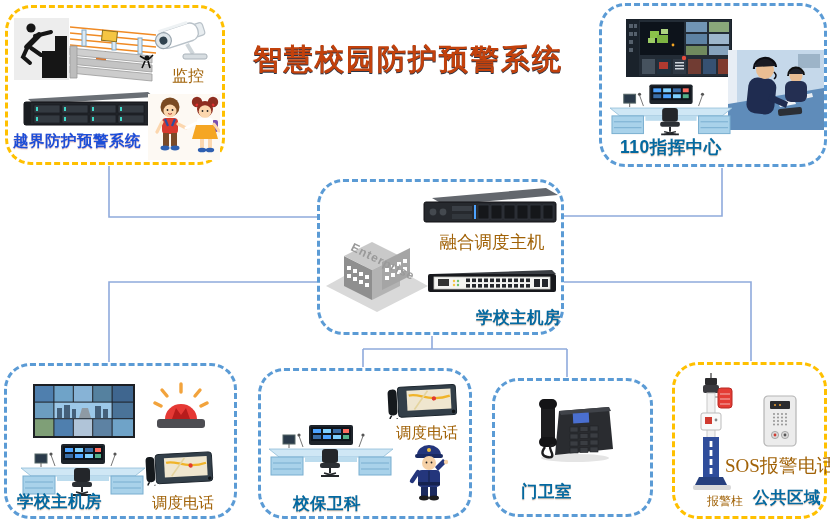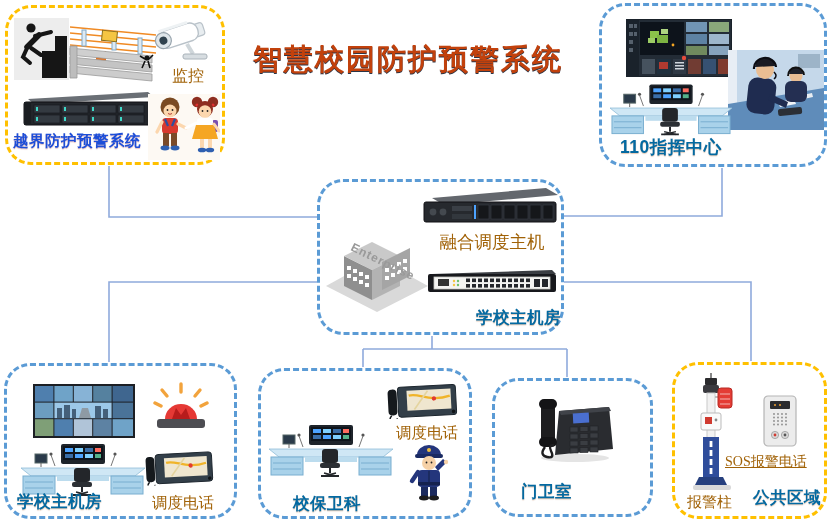--- a/index.html
+++ b/index.html
@@ -456,21 +456,21 @@
       <rect x="12" y="64" width="16" height="40" fill="#2f4d9b"></rect>
       <g fill="#ffffff">
           <rect x="18.6" y="68" width="2.8" height="6"></rect>
           <rect x="18.6" y="77" width="2.8" height="6"></rect>
           <rect x="18.6" y="86" width="2.8" height="6"></rect>
           <rect x="18.6" y="95" width="2.8" height="6"></rect>
         </g>
       <polygon points="8,104 32,104 36,112 4,112" fill="#27407e"></polygon>
       <rect x="2" y="112" width="38" height="5" rx="2" fill="#d9d9d9"></rect>
     </svg>
-    <div class="cap" style="left:12px;top:128px;width:56px;text-align:left;font-size:15px;">报警柱</div>
+    <div class="cap" style="left:12px;top:128px;width:56px;text-align:right;font-size:12px;">报警柱</div>
     <svg class="abs" style="left:88px;top:30px" width="34" height="52" viewBox="0 0 34 52">
       <rect x="1" y="1" width="32" height="50" rx="4" fill="#ececec" stroke="#b5b5b5" stroke-width="1.2"></rect>
       <rect x="7" y="6" width="20" height="8" rx="1" fill="#2b2b2e"></rect>
       <circle cx="12" cy="10" r="1" fill="#f0a030"></circle>
         <circle cx="17" cy="10" r="1" fill="#f0a030"></circle>
       <g fill="#8a8a8a">
         <circle cx="11" cy="19" r="0.9"></circle>
           <circle cx="15" cy="19" r="0.9"></circle>
           <circle cx="19" cy="19" r="0.9"></circle>
           <circle cx="23" cy="19" r="0.9"></circle>
@@ -485,17 +485,17 @@
         <circle cx="11" cy="29.5" r="0.9"></circle>
           <circle cx="15" cy="29.5" r="0.9"></circle>
           <circle cx="19" cy="29.5" r="0.9"></circle>
           <circle cx="23" cy="29.5" r="0.9"></circle>
       </g>
       <circle cx="12" cy="40" r="3.6" fill="#d9d9d9" stroke="#999" stroke-width="0.8"></circle>
         <circle cx="12" cy="40" r="1.4" fill="#d03a30"></circle>
       <circle cx="22" cy="40" r="3.6" fill="#d9d9d9" stroke="#999" stroke-width="0.8"></circle>
         <circle cx="22" cy="40" r="1.4" fill="#555"></circle>
     </svg>
-    <div class="cap" style="left:50px;top:88px;width:100px;text-align:left;font-size:14px;text-decoration:underline;">SOS报警电话</div>
+    <div class="cap" style="left:50px;top:88px;width:100px;text-align:left;font-size:19px;">SOS报警电话</div>
     <div class="lbl-orange" style="left:78px;top:122px;font-size:16.5px;letter-spacing:0.5px;">公共区域</div>
   </div>
 
 </div>
 
 </body></html>

